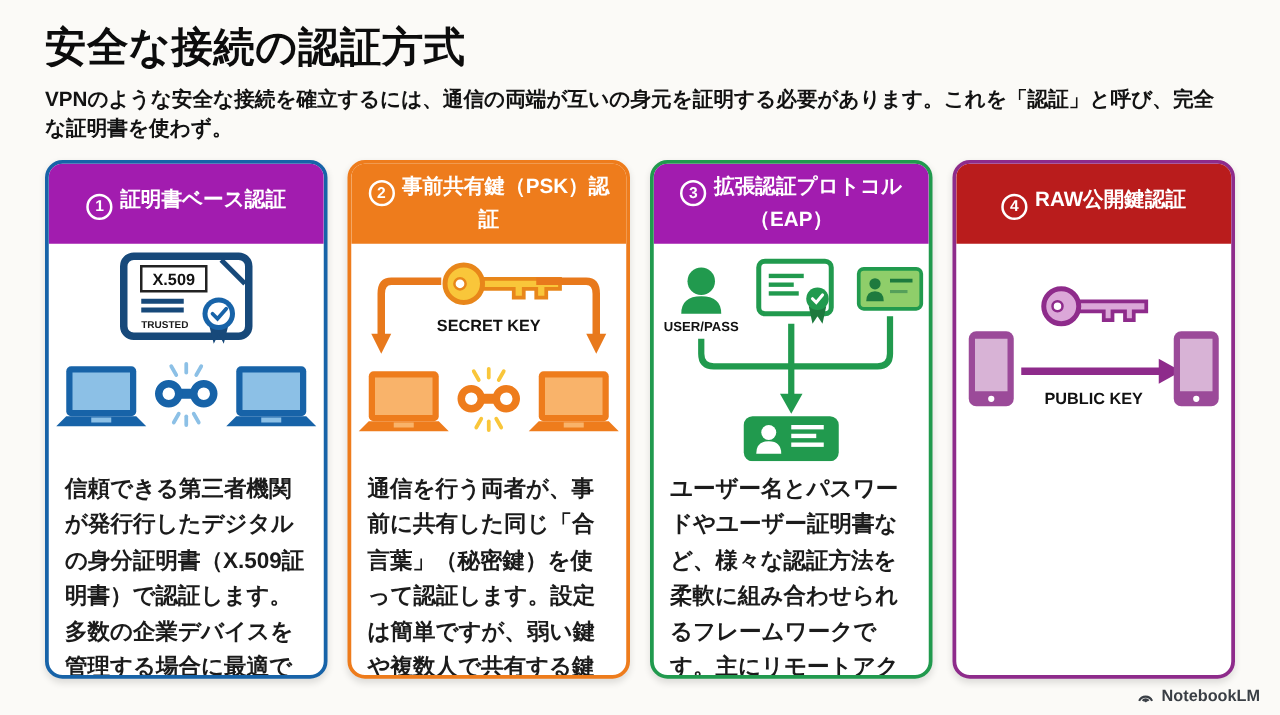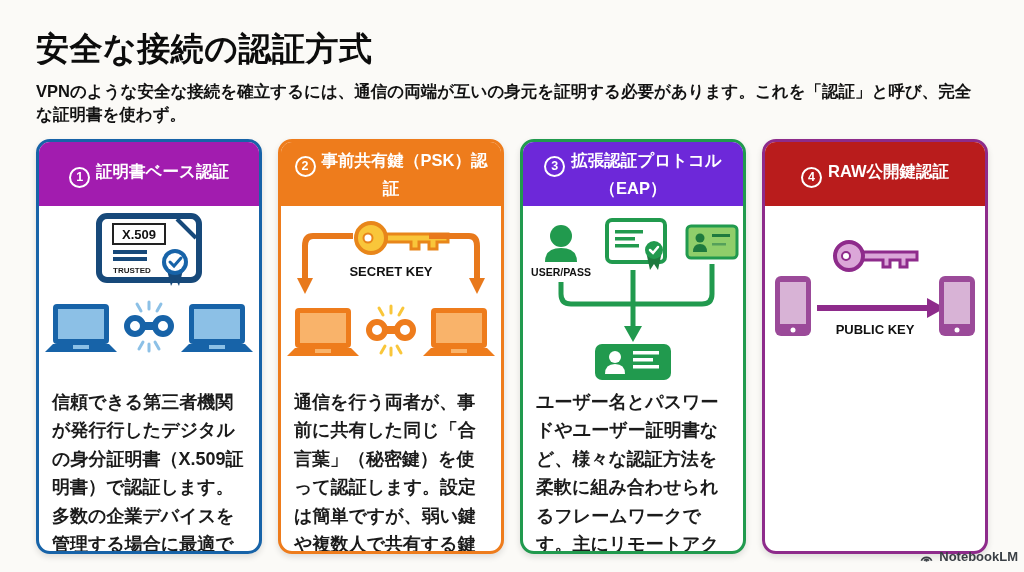--- a/index.html
+++ b/index.html
@@ -4,21 +4,21 @@
 <style>
   * { margin:0; padding:0; box-sizing:border-box; }
   html,body { width:1024px; height:572px; }
   body {
     font-family:"Liberation Sans","DejaVu Sans",sans-serif;
     background:#fbfaf7;
     position:relative;
     overflow:hidden;
     color:#111;
   }
-  .stage { padding:27px 36px 0 36px; }
+  .stage { padding:16px 36px 0 36px; }
   .page-title {
     font-size:33px; font-weight:900; color:#0c0c0c; letter-spacing:.5px;
   }
   .page-subtitle {
     margin-top:8px; font-size:16.5px; font-weight:700; line-height:1.42;
     color:#121212; max-width:952px;
   }
   .cards { display:flex; gap:16px; margin-top:12px; }
   .card {
     flex:1; height:415px; background:#fff; border-radius:14px;
@@ -30,37 +30,37 @@
   .card--orange { border-color:#ee7c1c; }
   .card--green  { border-color:#219a4e; }
   .card--purple { border-color:#8e2b8b; }
   .card-header {
     min-height:64px; display:flex; align-items:center; justify-content:center;
     padding:8px 6px; text-align:center; color:#fff;
     font-size:16.5px; font-weight:800; line-height:1.35;
   }
   .card--blue   .card-header { background:#a21caf; }
   .card--orange .card-header { background:#ee7c1c; }
-  .card--green  .card-header { background:#6d28d9; }
+  .card--green  .card-header { background:#a21caf; }
   .card--purple .card-header { background:#b91c1c; }
   .num {
     display:inline-flex; width:21px; height:21px; border:2px solid #fff;
     border-radius:50%; align-items:center; justify-content:center;
     font-size:12.5px; font-weight:800; margin-right:6px; vertical-align:-4px;
   }
   .card-illustration {
     height:168px; display:flex; align-items:center; justify-content:center;
     flex:0 0 auto; margin-top:6px;
   }
   .card-body {
     padding:8px 13px 10px 13px; font-size:18px; font-weight:700;
     line-height:1.58; color:#1b1b1b;
   }
   .footer-brand {
-    position:absolute; right:6px; bottom:8px;
+    position:absolute; right:16px; bottom:8px;
     display:flex; align-items:center; gap:5px;
     font-size:13px; font-weight:700; color:#3a3f45;
   }
   svg text { font-family:"Liberation Sans","DejaVu Sans",sans-serif; }
 </style>
 </head>
 <body>
 
 <div class="stage">
   <h1 class="page-title">安全な接続の認証方式</h1>

